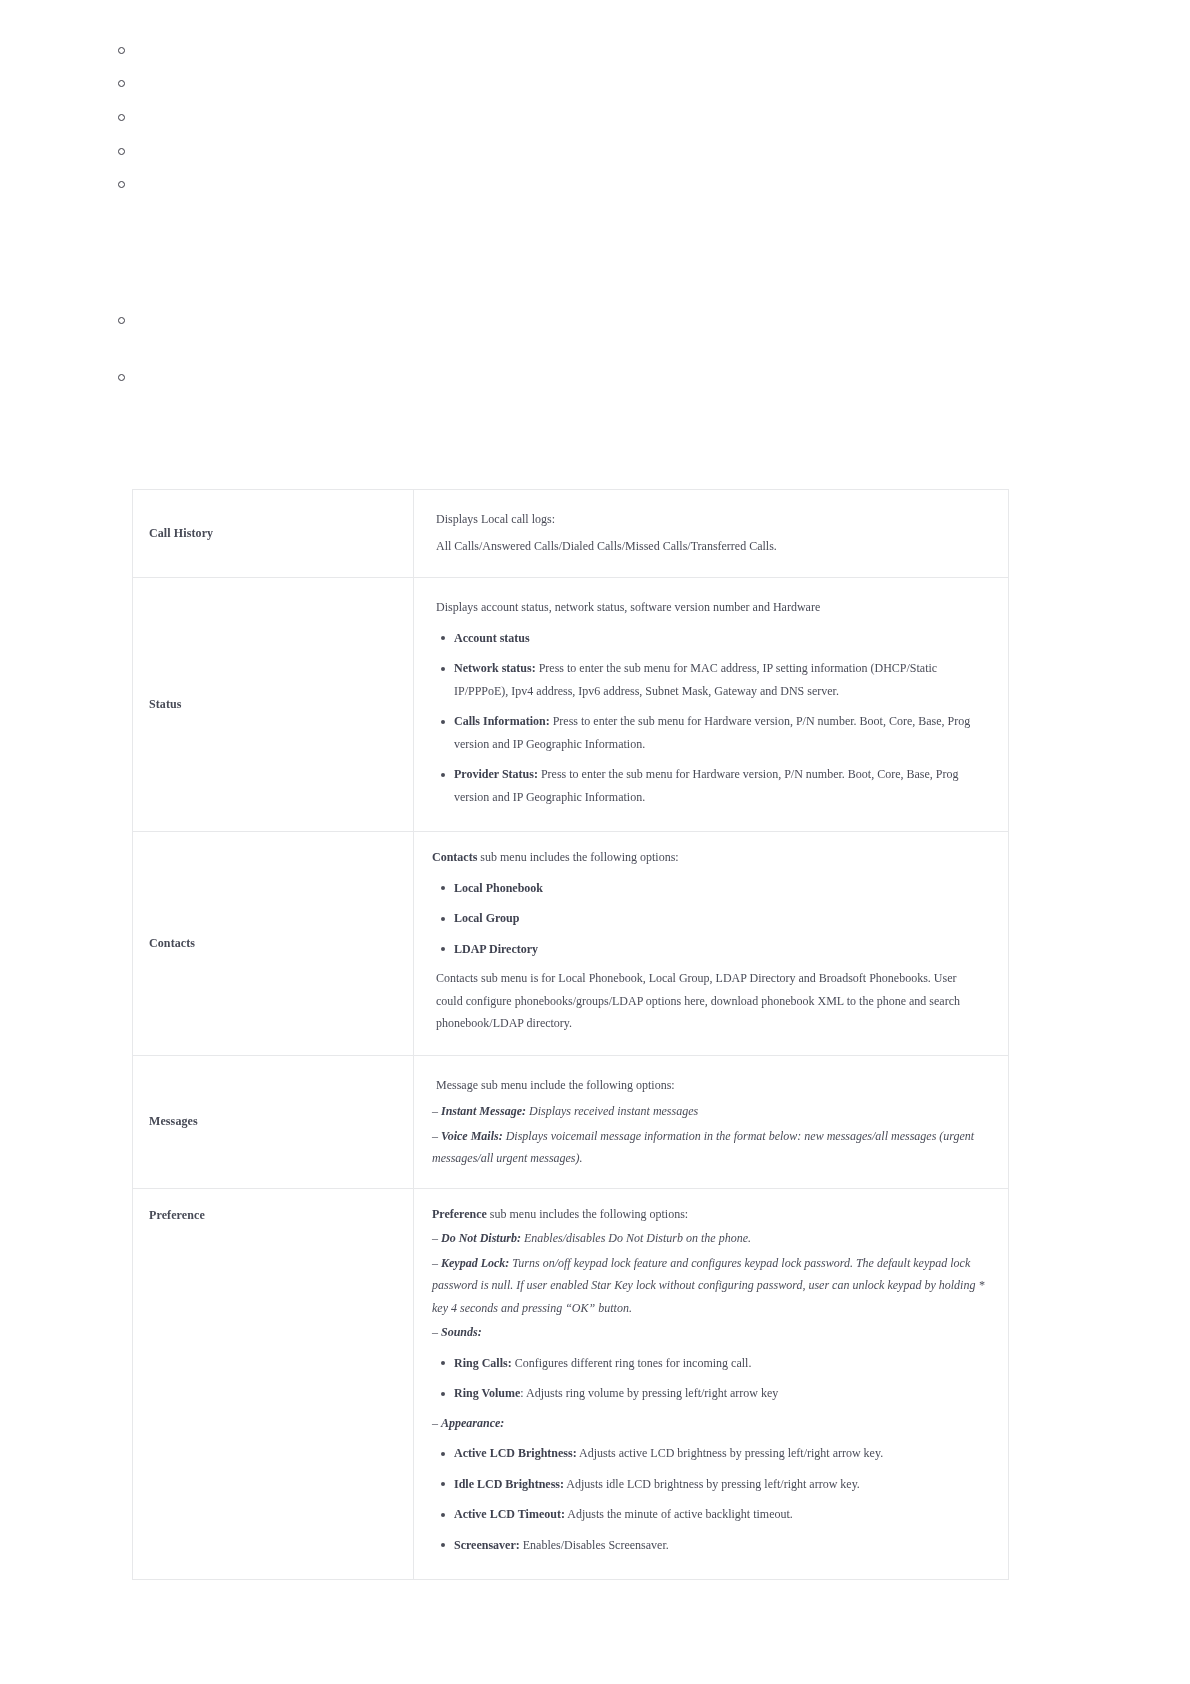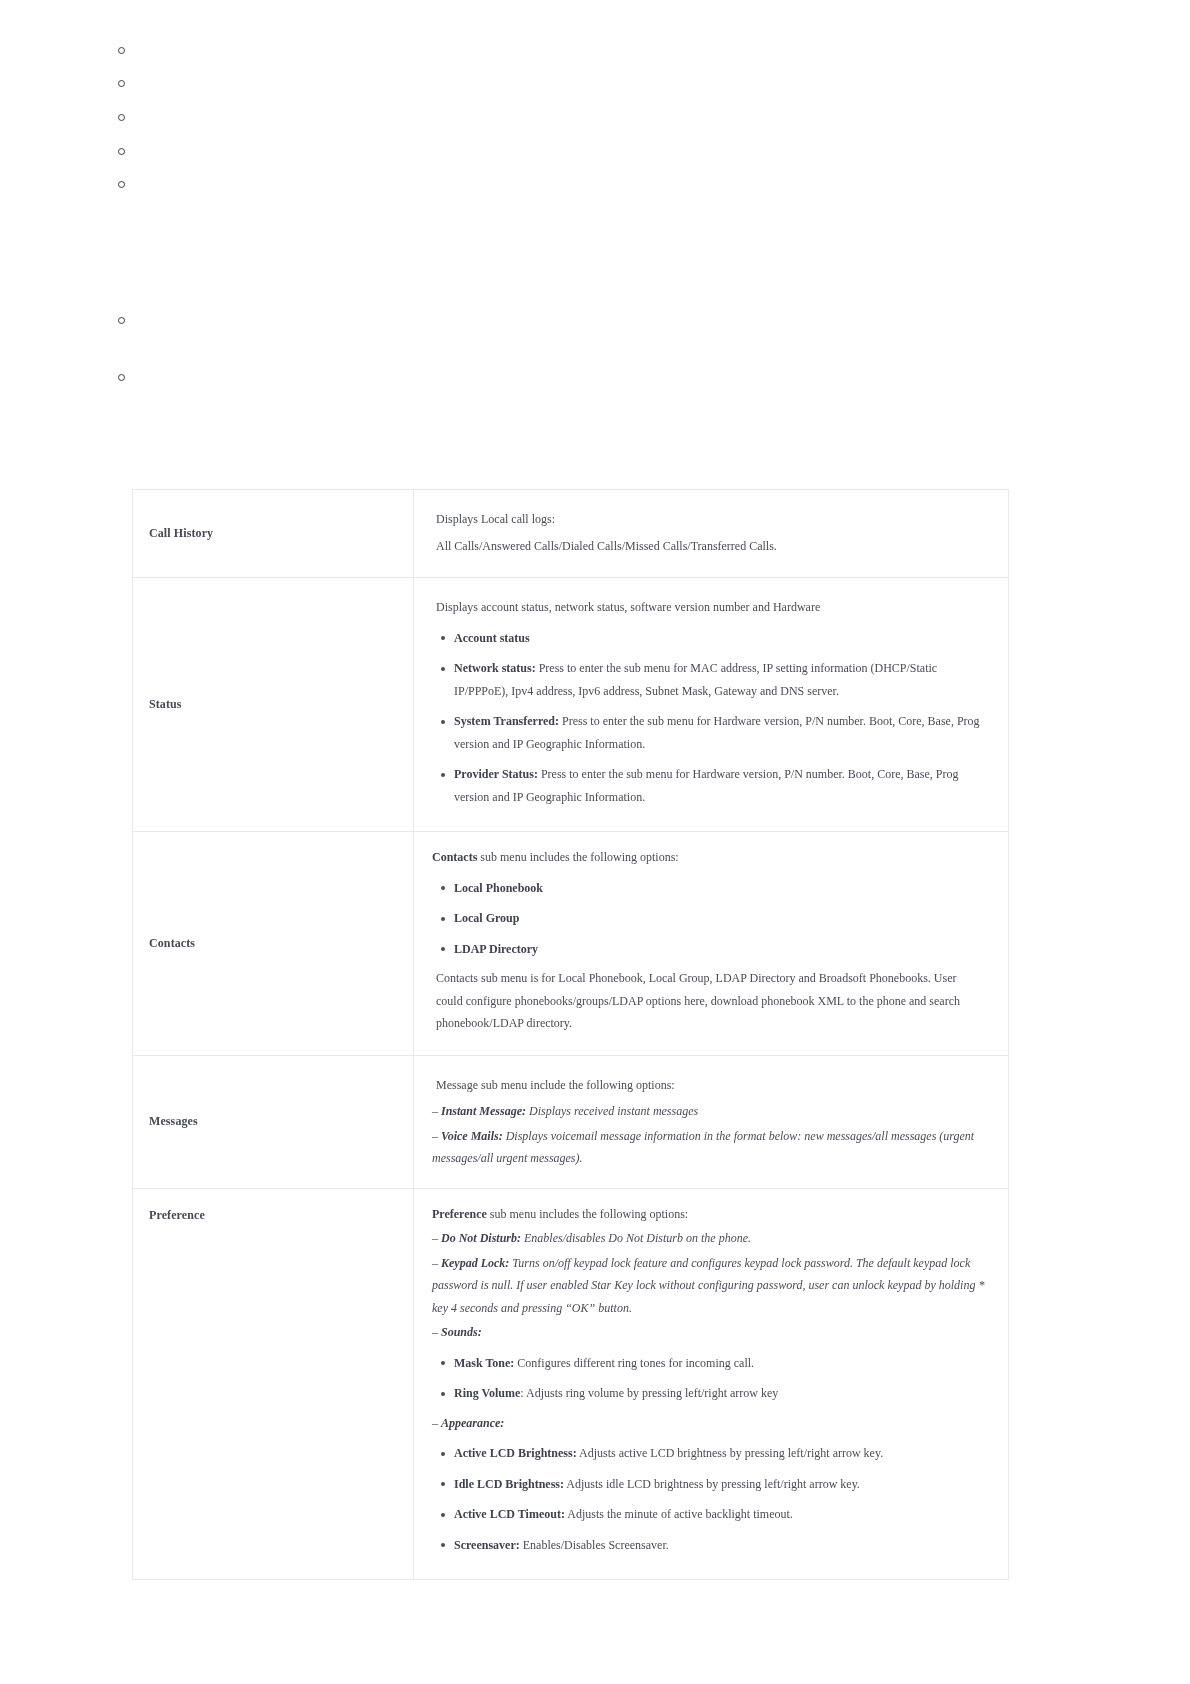--- a/index.html
+++ b/index.html
@@ -156,21 +156,21 @@
             <p class="tight">All Calls/Answered Calls/Dialed Calls/Missed Calls/Transferred Calls.</p>
           </td>
         </tr>
         <tr>
           <td class="label-cell"><span>Status</span></td>
           <td class="desc-cell">
             <p class="tight">Displays account status, network status, software version number and Hardware</p>
             <ul>
               <li><b>Account status</b></li>
               <li><b>Network status:</b><span> Press to enter the sub menu for MAC address, IP setting information (DHCP/Static IP/PPPoE), Ipv4 address, Ipv6 address, Subnet Mask, Gateway and DNS server.</span></li>
-              <li><b>System Transferred:</b><span> Press to enter the sub menu for Hardware version, P/N number. Boot, Core, Base, Prog version and IP Geographic Information.</span></li>
+              <li><b>Calls Information:</b><span> Press to enter the sub menu for Hardware version, P/N number. Boot, Core, Base, Prog version and IP Geographic Information.</span></li>
               <li><b>Provider Status:</b><span> Press to enter the sub menu for Hardware version, P/N number. Boot, Core, Base, Prog version and IP Geographic Information.</span></li>
             </ul>
           </td>
         </tr>
         <tr>
           <td class="label-cell"><span>Contacts</span></td>
           <td class="desc-cell">
             <p class="intro-line"><b>Contacts</b><span> sub menu includes the following options:</span></p>
             <ul>
               <li><b>Local Phonebook</b></li>
@@ -189,21 +189,21 @@
           </td>
         </tr>
         <tr>
           <td class="label-cell top-align"><span>Preference</span></td>
           <td class="desc-cell">
             <p class="intro-line"><b>Preference</b><span> sub menu includes the following options:</span></p>
             <p class="dash-line"><span>–&nbsp;</span><b>Do Not Disturb:</b><span> Enables/disables Do Not Disturb on the phone.</span></p>
             <p class="dash-line"><span>–&nbsp;</span><b>Keypad Lock:</b><span> Turns on/off keypad lock feature and configures keypad lock password. The default keypad lock password is null. If user enabled Star Key lock without configuring password, user can unlock keypad by holding * key 4 seconds and pressing “OK” button.</span></p>
             <p class="dash-line"><span>–&nbsp;</span><b>Sounds:</b></p>
             <ul>
-              <li><b>Mask Tone:</b><span> Configures different ring tones for incoming call.</span></li>
+              <li><b>Ring Calls:</b><span> Configures different ring tones for incoming call.</span></li>
               <li><b>Ring Volume</b><span>: Adjusts ring volume by pressing left/right arrow key</span></li>
             </ul>
             <p class="dash-line"><span>–&nbsp;</span><b>Appearance:</b></p>
             <ul>
               <li><b>Active LCD Brightness:</b><span> Adjusts active LCD brightness by pressing left/right arrow key.</span></li>
               <li><b>Idle LCD Brightness:</b><span> Adjusts idle LCD brightness by pressing left/right arrow key.</span></li>
               <li><b>Active LCD Timeout:</b><span> Adjusts the minute of active backlight timeout.</span></li>
               <li><b>Screensaver:</b><span> Enables/Disables Screensaver.</span></li>
             </ul>
           </td>

